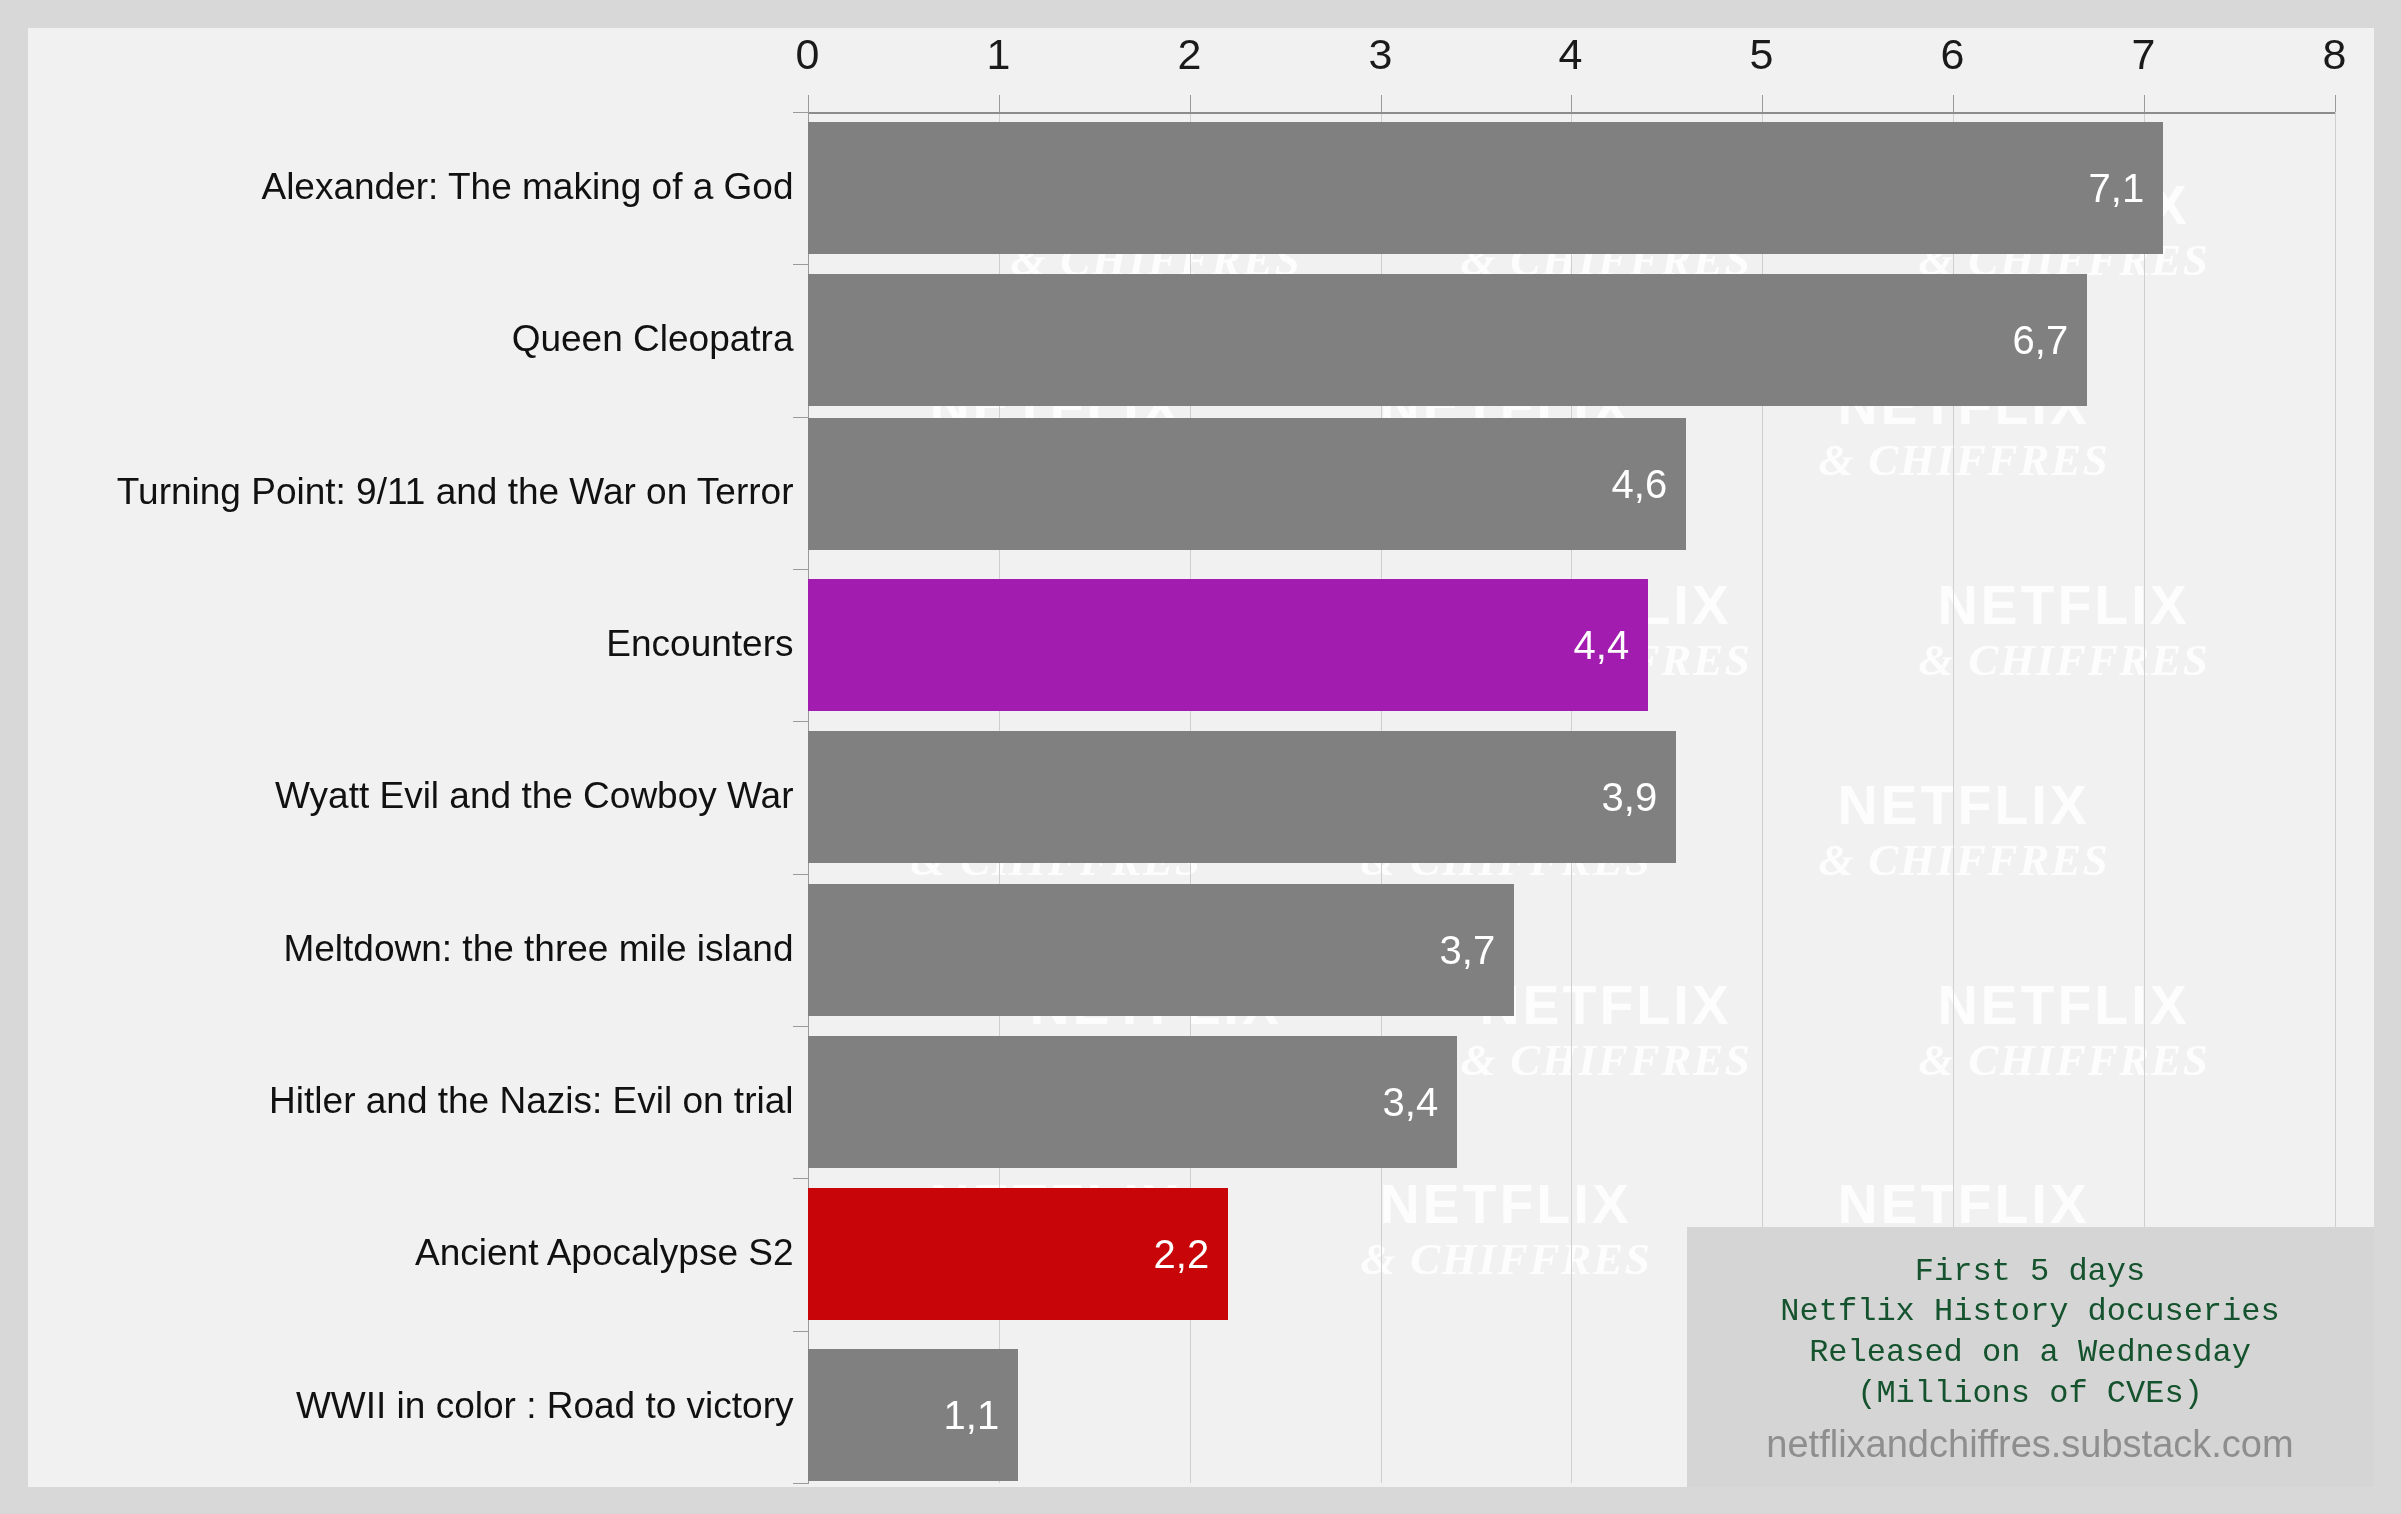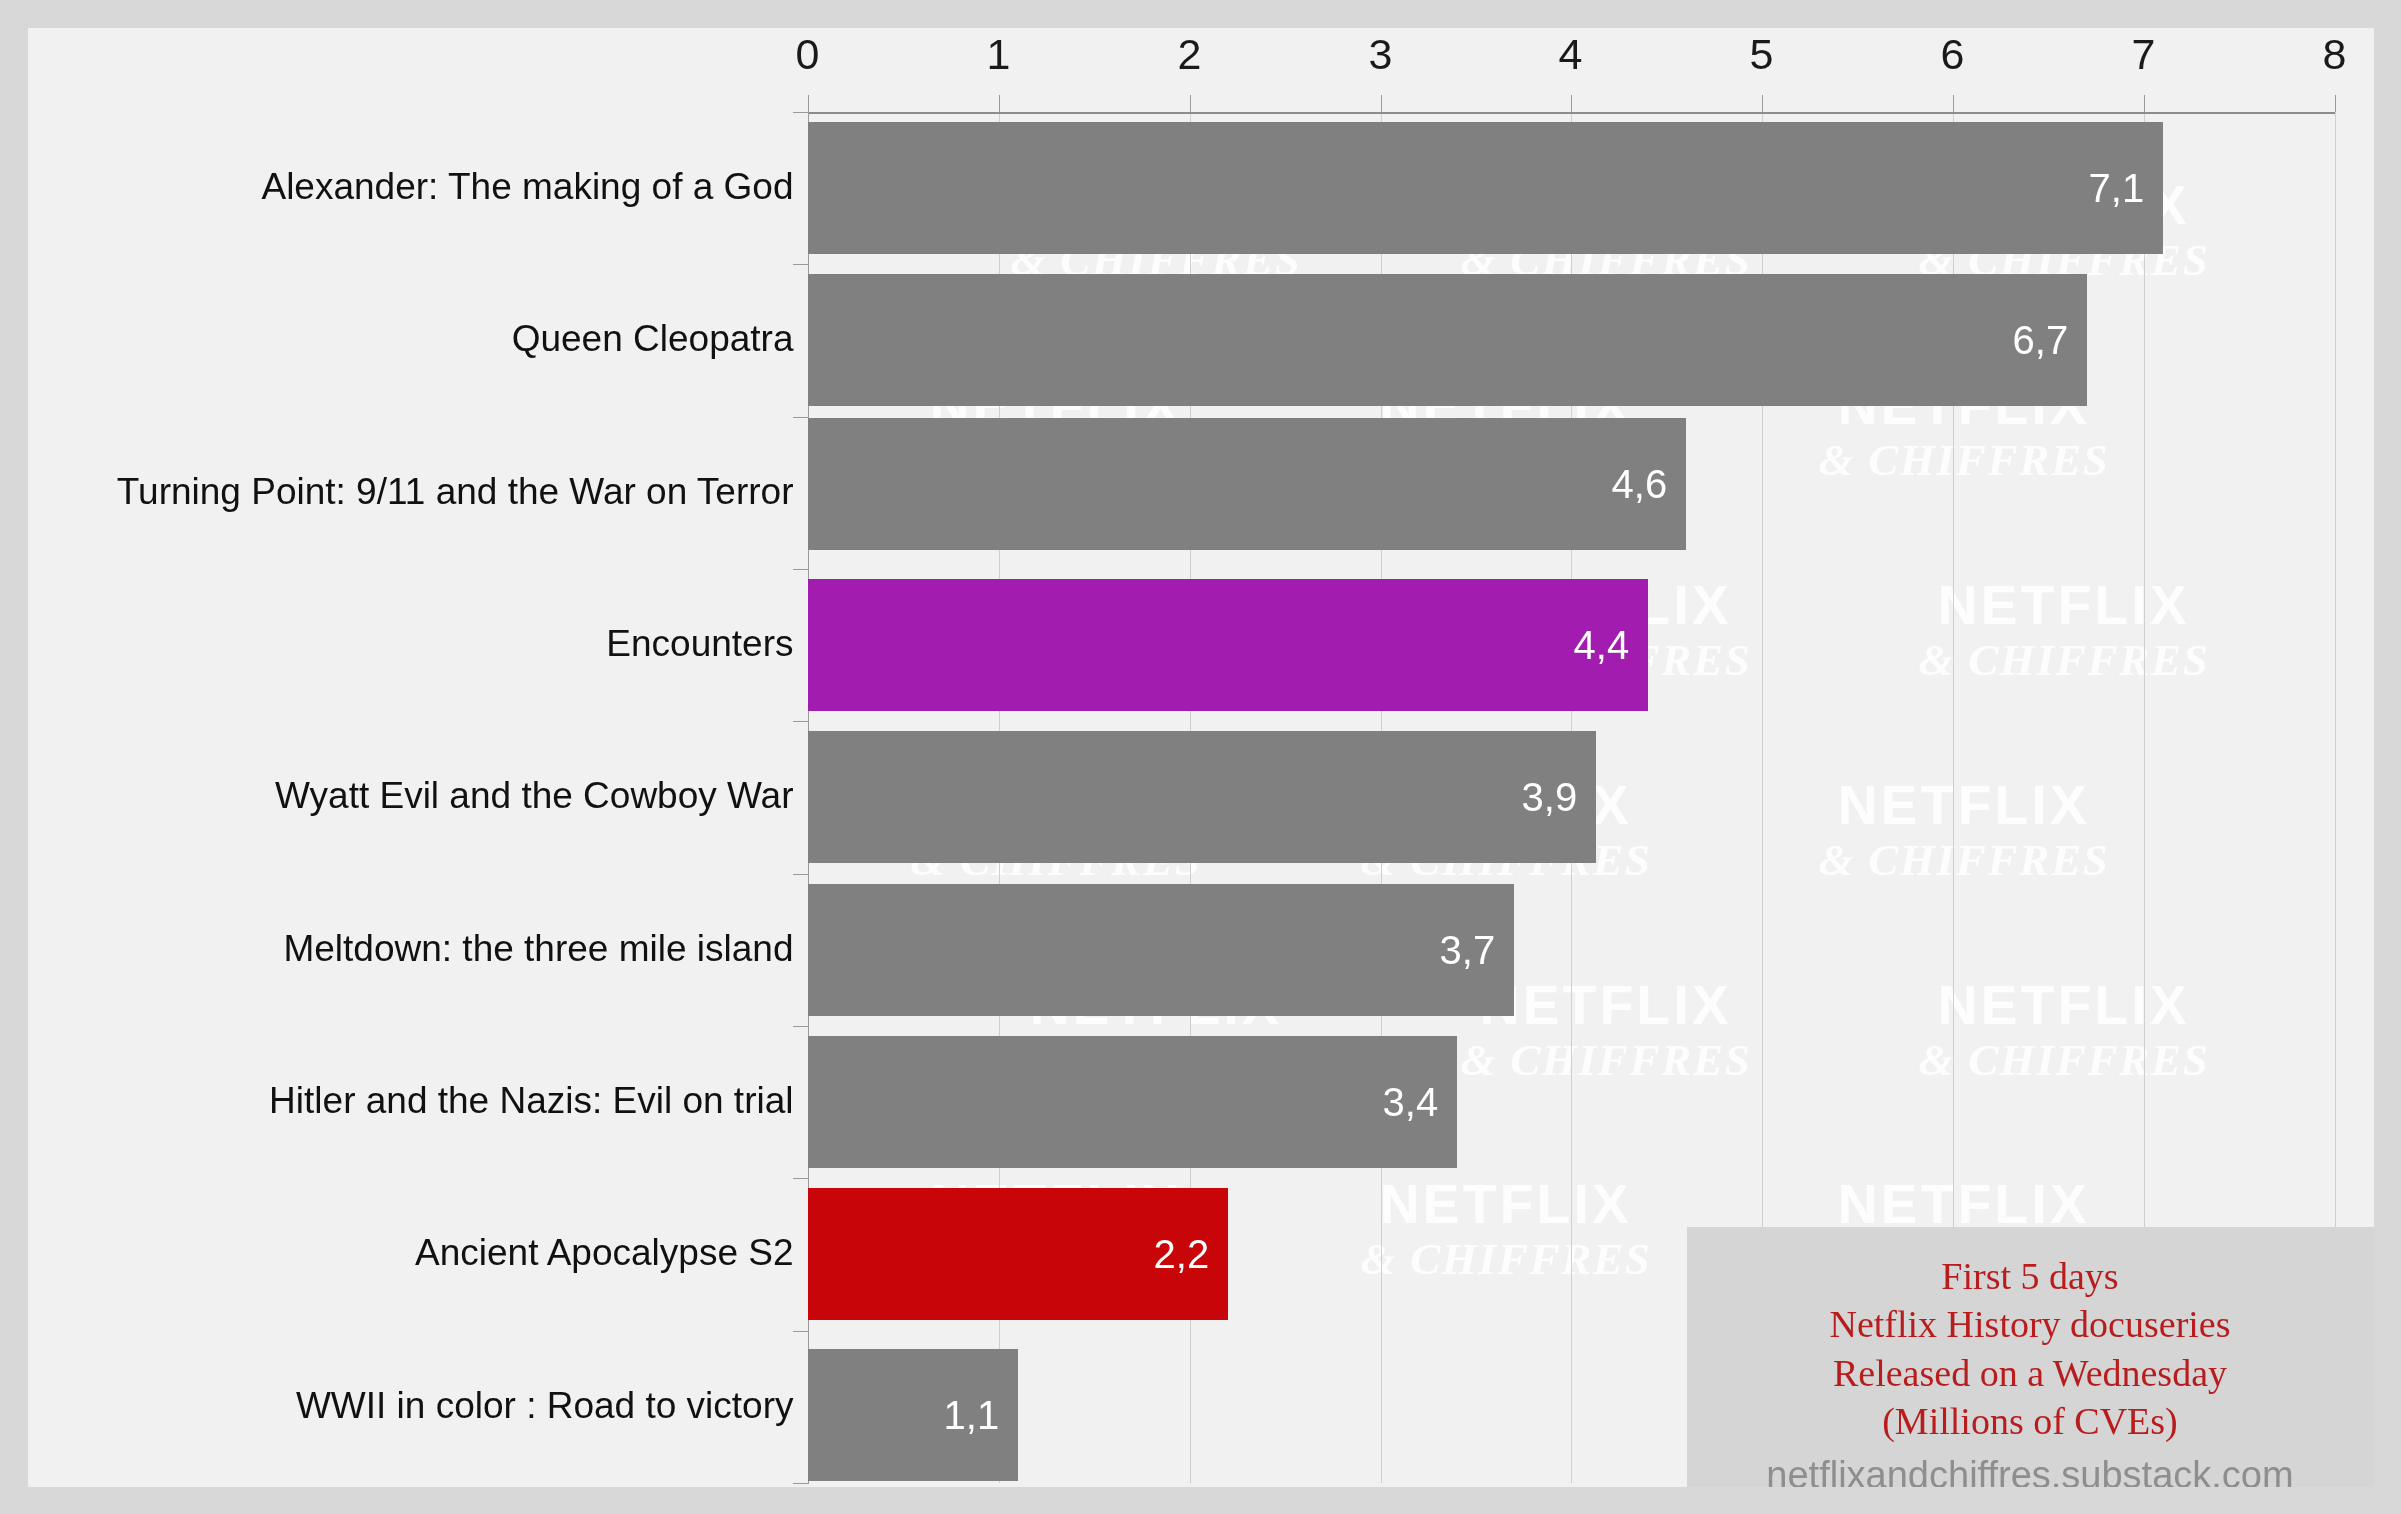--- a/index.html
+++ b/index.html
@@ -198,23 +198,23 @@
     height: 261px;
     background: #d5d5d5;
     display: flex;
     flex-direction: column;
     align-items: center;
     justify-content: flex-start;
     padding-top: 25px;
     box-sizing: border-box;
   }
   .caption-line {
-    font-size: 38px;
-    color: #b91c1c;
-    font-family: Liberation Serif, serif;
+    font-size: 32px;
+    color: #14532d;
+    font-family: Liberation Mono, monospace;
     line-height: 1.28;
     white-space: nowrap;
   }
   .caption-source {
     font-size: 38px;
     color: #8e8e8e;
     font-family: "Liberation Sans", sans-serif;
     line-height: 1.28;
     margin-top: 5px;
     white-space: nowrap;
@@ -373,21 +373,21 @@
           <div class="bar-wrap">
             <div class="bar" style="width: 840px; top: 10.3px; height: 132px; bottom: auto; background: #a21caf;">
               <span class="bar-value">4,4</span>
             </div>
           </div>
         </div>
         <div class="ytick" style="top: 609px;"></div>
         <div class="row" style="top: 609px; height: 152px;">
           <div class="cat-label" style="top: 54px;">Wyatt Evil and the Cowboy War</div>
           <div class="bar-wrap">
-            <div class="bar" style="width: 788px; top: 10.3px; height: 132px; bottom: auto; background: rgb(128, 128, 128);">
+            <div class="bar" style="width: 868px; top: 10.3px; height: 132px; bottom: auto; background: rgb(128, 128, 128);">
               <span class="bar-value">3,9</span>
             </div>
           </div>
         </div>
         <div class="ytick" style="top: 762px;"></div>
         <div class="row" style="top: 762px; height: 152px;">
           <div class="cat-label" style="top: 54px;">Meltdown: the three mile island</div>
           <div class="bar-wrap">
             <div class="bar" style="width: 706px; top: 10.3px; height: 132px; bottom: auto; background: rgb(128, 128, 128);">
               <span class="bar-value">3,7</span>

